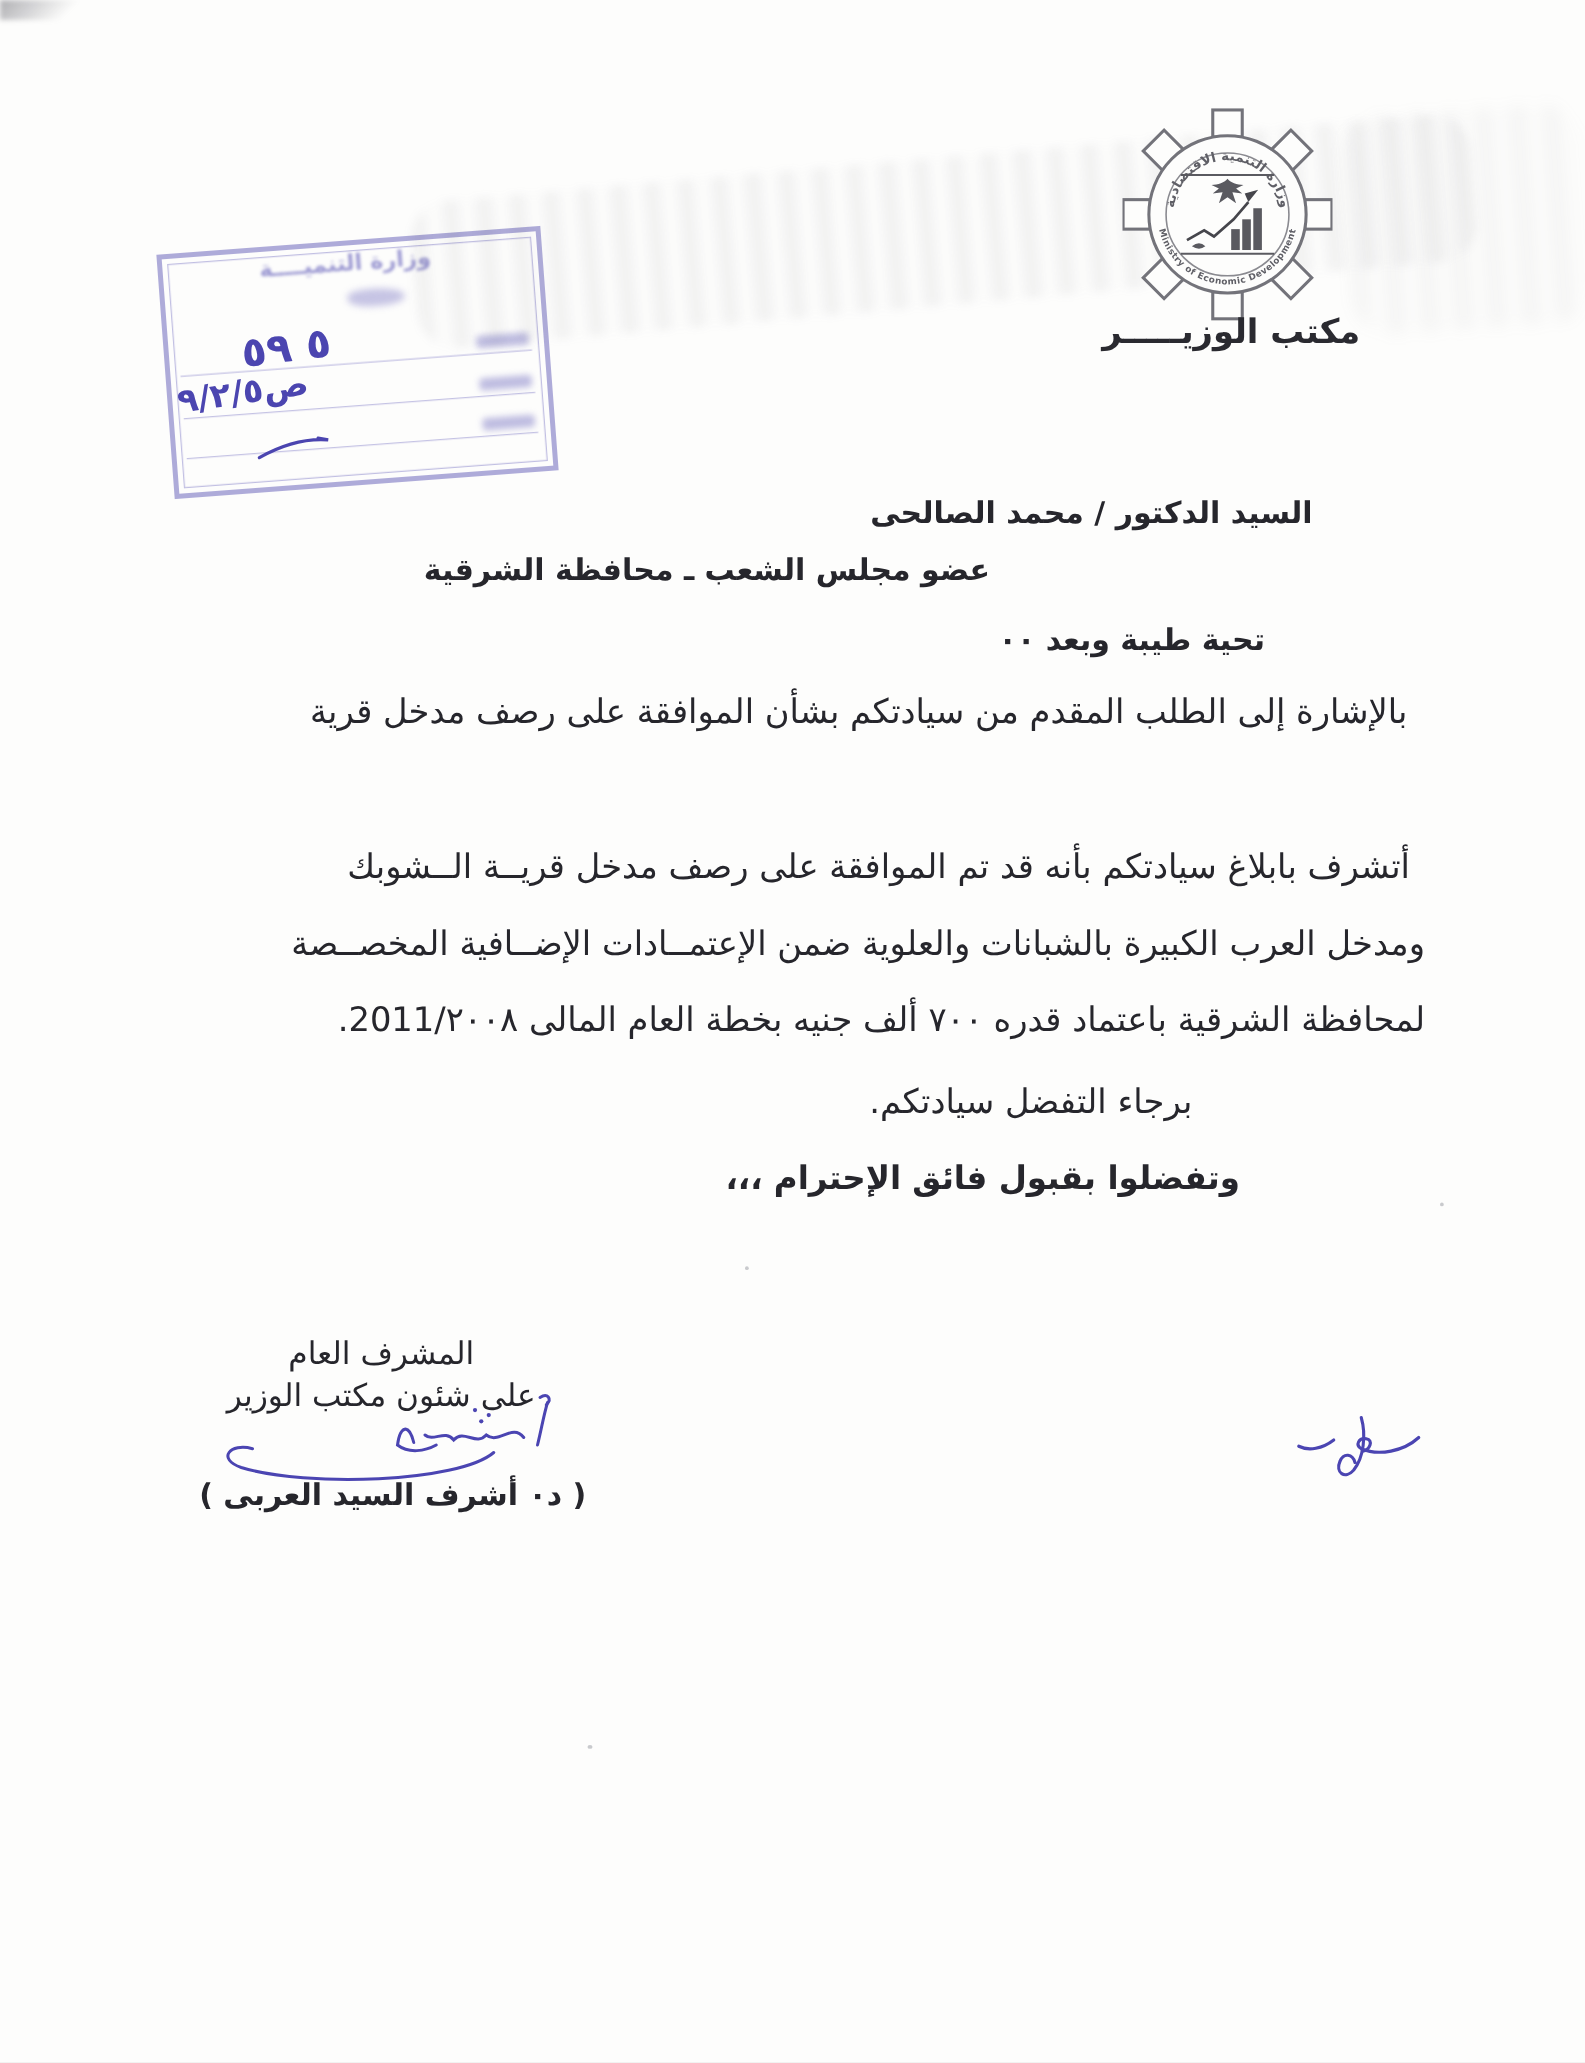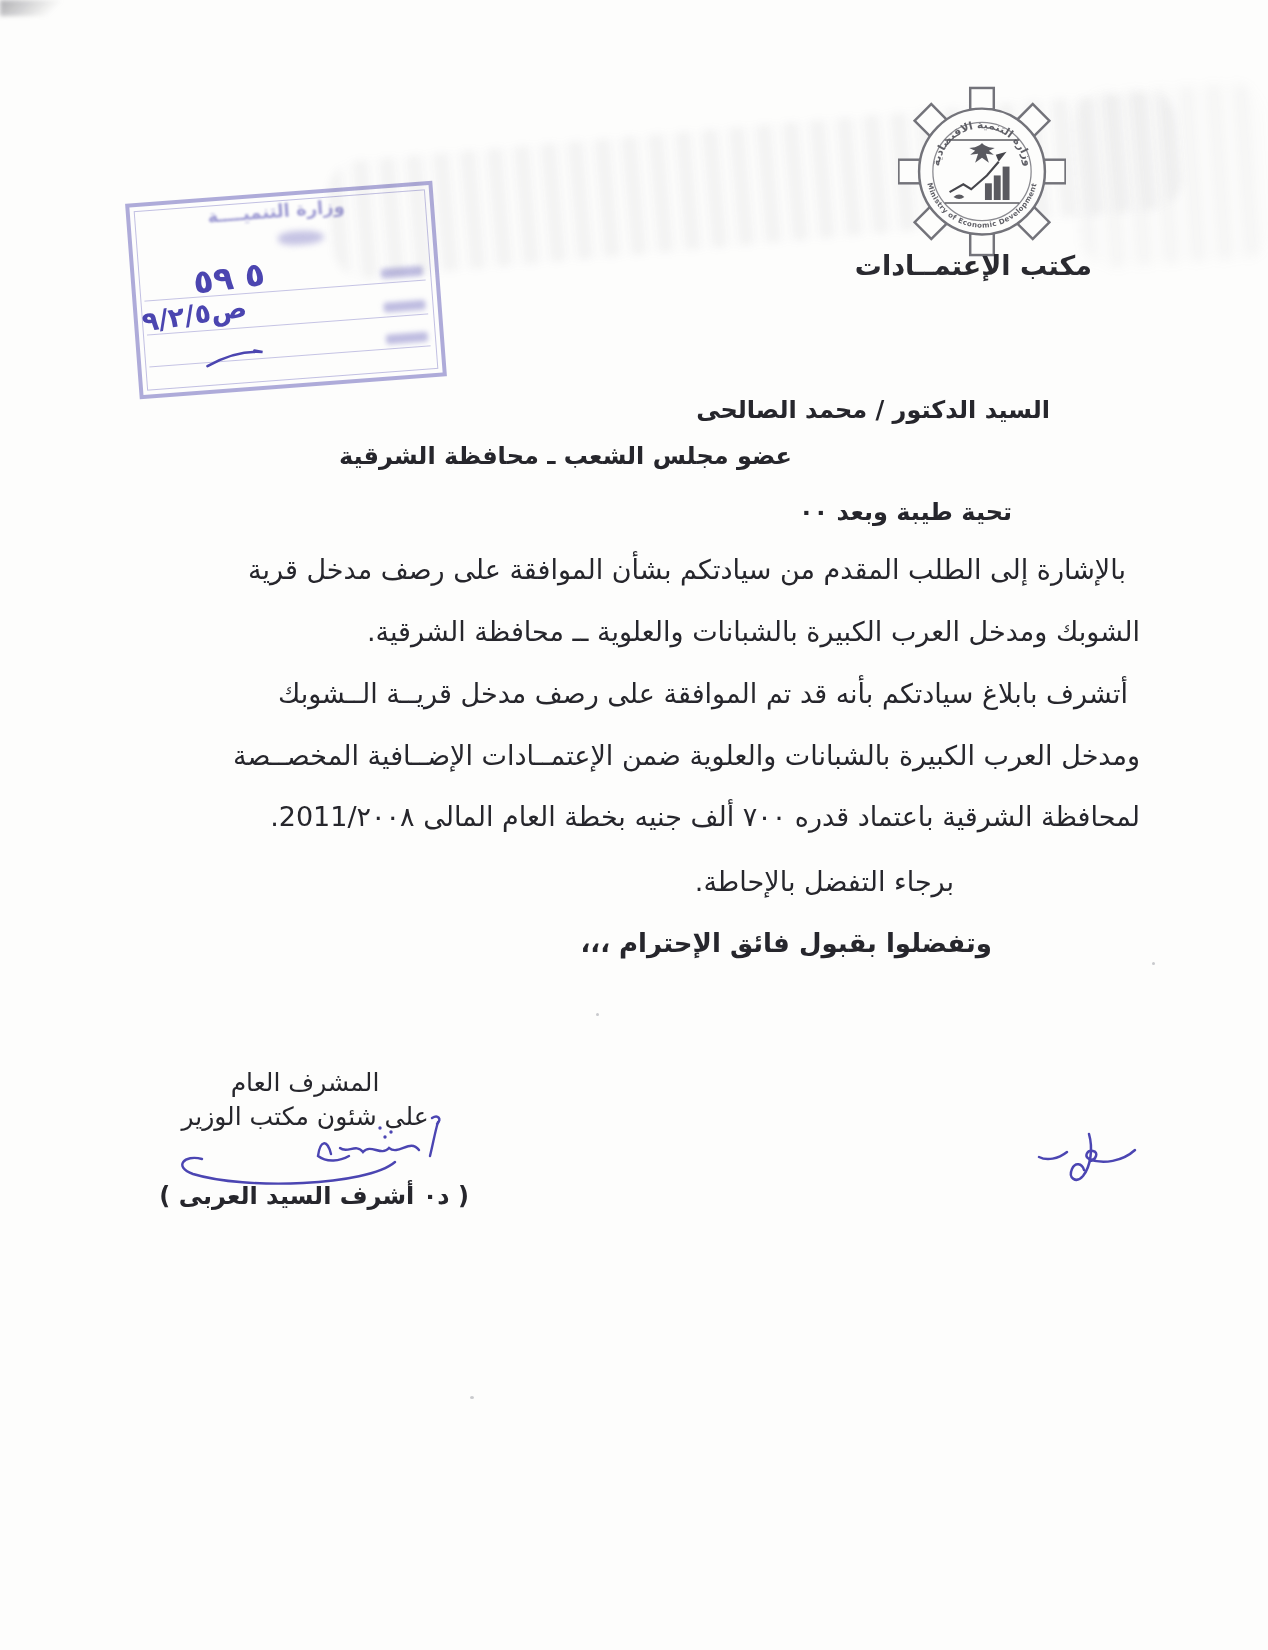--- a/index.html
+++ b/index.html
@@ -174,21 +174,21 @@
         <rect x="88" y="99" width="7" height="17"></rect>
         <rect x="97" y="91" width="7" height="25"></rect>
         <rect x="106" y="82" width="7" height="34"></rect>
       </g>
       <path d="M 52,108 l 14,-8 8,5 16,-14 12,-14" stroke="#46464c" stroke-width="2.2" fill="none"></path>
       <path fill="#46464c" d="M 102,77 l 8,-10 -11,3 z"></path>
       <path d="M 56,113 q 6,-5 11,0 q -5,4 -11,0" fill="#5a5a60"></path>
     </g>
   </svg>
 
-  <div class="office-title">مكتب الإعتمــادات</div>
+  <div class="office-title">مكتب الوزيـــــر</div>
 
   <div class="stamp">
     <div class="stamp-border"></div>
     <div class="stamp-header">وزارة التنميــــة</div>
     <div class="stamp-scribble"></div>
     <div class="stamp-row r1"></div>
     <div class="stamp-row r2"></div>
     <div class="stamp-row r3"></div>
     <div class="stamp-blob b1"></div>
     <div class="stamp-blob b2"></div>
@@ -199,25 +199,24 @@
       <path d="M 6,18 Q 36,4 62,8 l -8,-2" stroke="#4b45b2" stroke-width="2.6" fill="none" stroke-linecap="round"></path>
     </svg>
   </div>
 
   <div class="line recipient-1">السيد الدكتور /  محمد الصالحى</div>
   <div class="line recipient-2">عضو مجلس الشعب ـ محافظة الشرقية</div>
 
   <div class="line salutation">تحية طيبة وبعد ٠٠</div>
 
   <div class="line body-line p1l1">بالإشارة إلى الطلب المقدم من سيادتكم بشأن الموافقة على رصف مدخل قرية</div>
-  <div class="line body-line p1l2">الشوبك ومدخل العرب الكبيرة بالشبانات والعلوية ــ محافظة الشرقية.</div>
   <div class="line body-line p2l1">أتشرف بابلاغ سيادتكم بأنه قد تم الموافقة على رصف مدخل قريــة الــشوبك</div>
   <div class="line body-line p2l2">ومدخل العرب الكبيرة بالشبانات والعلوية ضمن الإعتمــادات الإضــافية المخصــصة</div>
   <div class="line body-line p2l3">لمحافظة الشرقية باعتماد قدره ٧٠٠ ألف جنيه بخطة العام المالى 2011/٢٠٠٨.</div>
-  <div class="line body-line p3">برجاء التفضل بالإحاطة.</div>
+  <div class="line body-line p3">برجاء التفضل سيادتكم.</div>
   <div class="line closing">وتفضلوا بقبول  فائق الإحترام ،،،</div>
 
   <div class="sig-titles">
     <div>المشرف العام</div>
     <div>على شئون مكتب الوزير</div>
   </div>
 
   <svg class="sig-ink" viewBox="0 0 332 86">
     <g stroke="#4b45b2" stroke-width="2.4" fill="none" stroke-linecap="round">
       <path d="M 305,12 c -3,10 -5,22 -8,34"></path>

